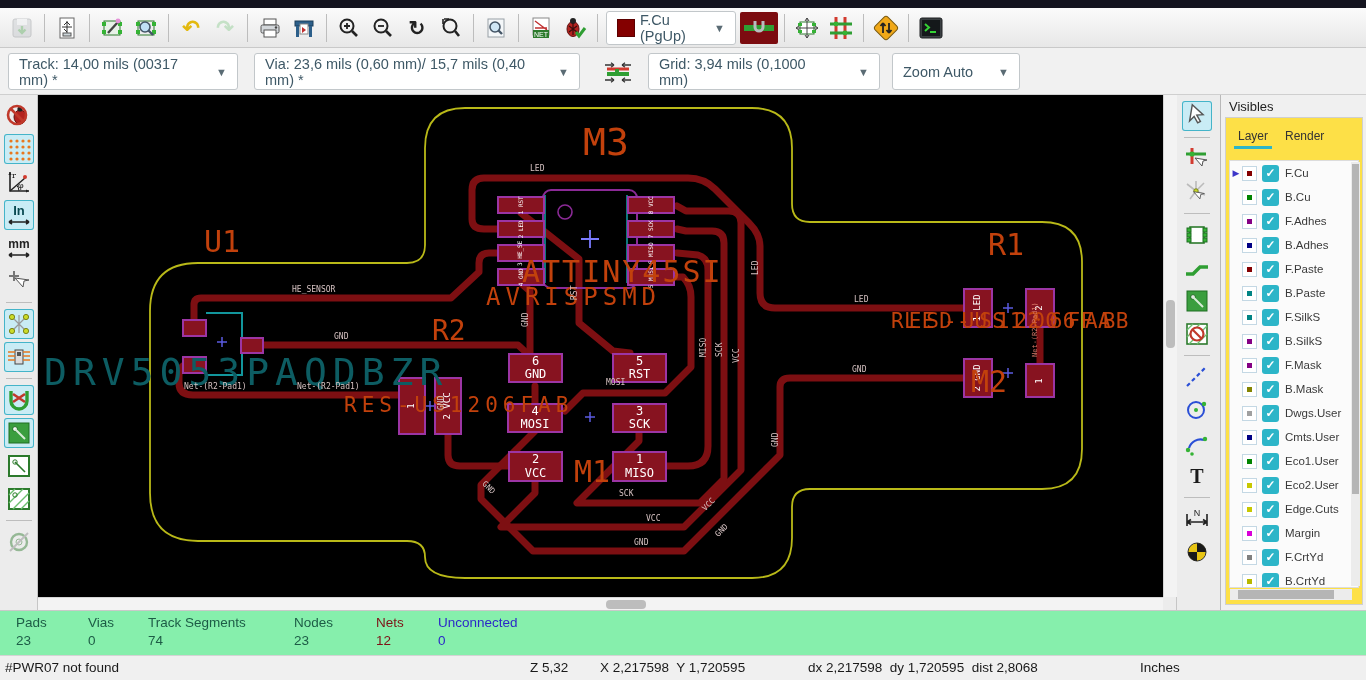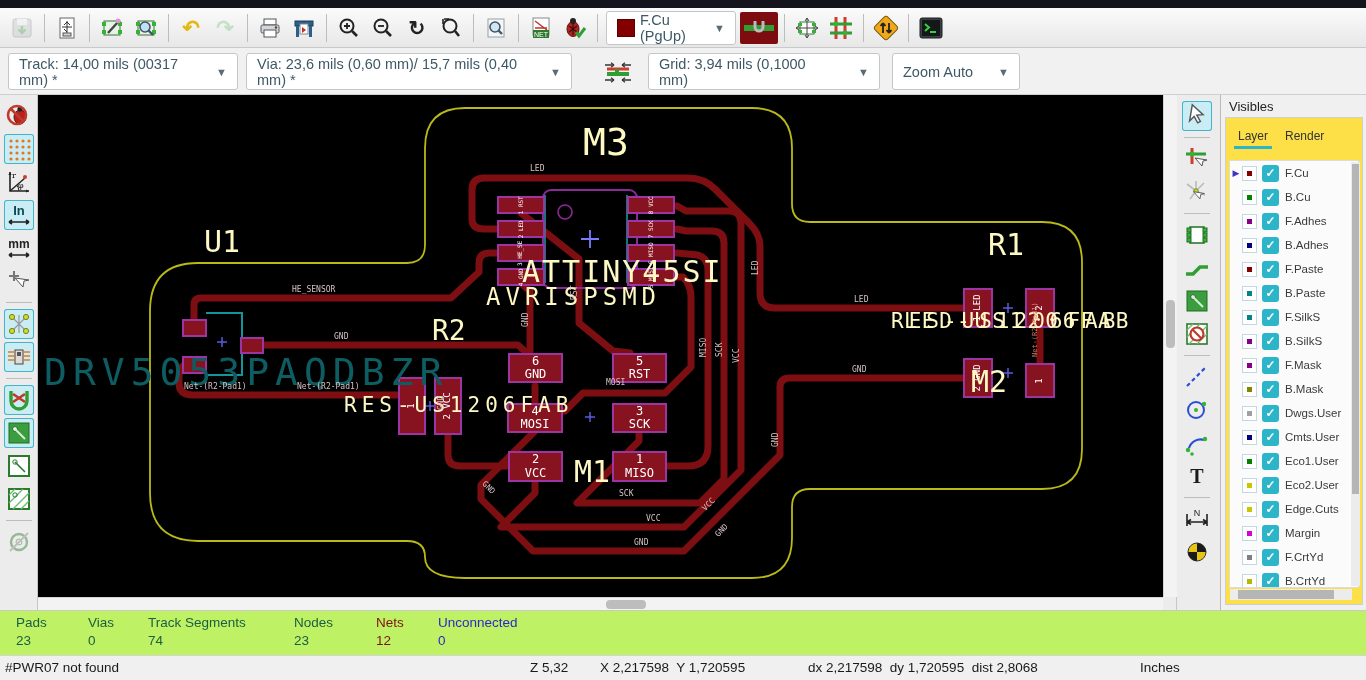--- a/index.html
+++ b/index.html
@@ -29,21 +29,21 @@
   .ti2{width:30px;height:30px;display:flex;align-items:center;justify-content:center;border-radius:3px;flex:0 0 auto;}
   .ti2.on{background:#c9ecf5;box-shadow:inset 0 0 0 1px #44b4c9;}
   .ti2.dis{opacity:.45;}
   
   #canvas{left:38px;top:95px;width:1125px;height:502px;background:#000;overflow:hidden;}
   #vscroll{left:1163px;top:95px;width:13px;height:502px;background:#f3f3f3;border-left:1px solid #d5d5d5;}
   #vthumb{left:2px;top:205px;width:9px;height:48px;background:#bdbdbd;border-radius:4px;}
   #hscroll{left:38px;top:597px;width:1125px;height:13px;background:#f3f3f3;border-top:1px solid #d5d5d5;}
   #hthumb{left:568px;top:2px;width:40px;height:9px;background:#bdbdbd;border-radius:4px;}
   .cl{position:absolute;font-family:"DejaVu Sans Mono",monospace;white-space:pre;line-height:1;transform-origin:0 0;}
-  .cl.ref{color:#fef9c3;}
+  .cl.ref{color:#c2410c;}
   .cl.dim{color:#0d5d63;}
   .cl.net{color:#d6c2c2;font-size:8px;}
   .cl.net2{color:#d97a6a;font-size:7px;}
   .pad{position:absolute;background:#871320;border:2px solid #9c35a4;box-sizing:border-box;color:#fff;
     font-family:"DejaVu Sans Mono",monospace;display:flex;flex-direction:column;align-items:center;
     justify-content:center;text-align:center;line-height:1.1;overflow:visible;}
   .pad.v span{transform:rotate(-90deg);white-space:pre;}
   
   #panel{left:1220px;top:95px;width:146px;height:515px;background:#f0f0f0;border-left:1px solid #b9b9b9;box-sizing:border-box;}
   #panel-title{position:absolute;left:8px;top:4px;font-size:13px;color:#222;}
@@ -56,21 +56,21 @@
   .lsw{width:15px;height:15px;background:#fff;border:1px solid #c4d8e4;display:flex;align-items:center;justify-content:center;margin-right:5px;box-sizing:border-box;}
   .lsw i{display:block;width:5px;height:5px;}
   .lcb{width:17px;height:17px;background:#2cb5c8;border-radius:3px;color:#fff;font-size:12px;font-weight:bold;
     display:flex;align-items:center;justify-content:center;margin-right:6px;}
   .lname{font-size:11.5px;color:#3a3a3a;white-space:nowrap;}
   #plv{position:absolute;right:2px;top:44px;width:9px;height:424px;background:#ececec;}
   #plvt{position:absolute;left:1px;top:2px;width:7px;height:330px;background:#b5b5b5;}
   #plh{position:absolute;left:4px;bottom:4px;width:122px;height:11px;background:#ececec;}
   #plht{position:absolute;left:8px;top:1px;width:96px;height:9px;background:#b5b5b5;}
   
-  #status1{left:0;top:610px;width:1366px;height:45px;background:#bef264;border-top:1px solid #c9c9c9;
+  #status1{left:0;top:610px;width:1366px;height:45px;background:#86efac;border-top:1px solid #c9c9c9;
     display:flex;padding:4px 0 0 16px;box-sizing:border-box;}
   .cnt{font-size:13.5px;}
   .cl1{margin-bottom:3px;}
   #status2{left:0;top:655px;width:1366px;height:25px;background:#f0f0f0;border-top:1px solid #d4d4d4;font-size:13.5px;color:#1a1a1a;}
   #status2 span{position:absolute;top:4px;white-space:pre;}
   #st-msg{left:5px;} #st-z{left:530px;} #st-xy{left:600px;} #st-rel{left:808px;} #st-units{left:1140px;}
 </style>
 </head>
 <body>
 
@@ -237,21 +237,21 @@
         <path d="M12 17h6" stroke="#35d335" stroke-width="2"></path>
       </svg>
     </div>
 </div>
 
 <div class="abs" id="tb-params">
   <div class="combo" style="left:8px;width:230px;">
     <span>Track: 14,00 mils (00317 mm) *</span>
     <span class="caret">▼</span>
   </div>
-  <div class="combo" style="left:246px;width:326px;">
+  <div class="combo" style="left:254px;width:326px;">
     <span>Via: 23,6 mils (0,60 mm)/ 15,7 mils (0,40 mm) *</span>
     <span class="caret">▼</span>
   </div>
   <div class="ti" style="position:absolute;left:598px;top:5px;width:40px;height:37px;">
     <svg width="30" height="30">
         <path d="M2 8h9M19 8h9" stroke="#333" stroke-width="1.4"></path>
         <path d="M11 8l-3-2.2M11 8l-3 2.2M19 8l3-2.2M19 8l3 2.2" stroke="#333" stroke-width="1.2" fill="none"></path>
         <path d="M4 12h22" stroke="#d23b2f" stroke-width="3"></path>
         <path d="M4 17h22" stroke="#2f9e33" stroke-width="4"></path>
         <path d="M14 12v5" stroke="#2f9e33" stroke-width="4"></path>

